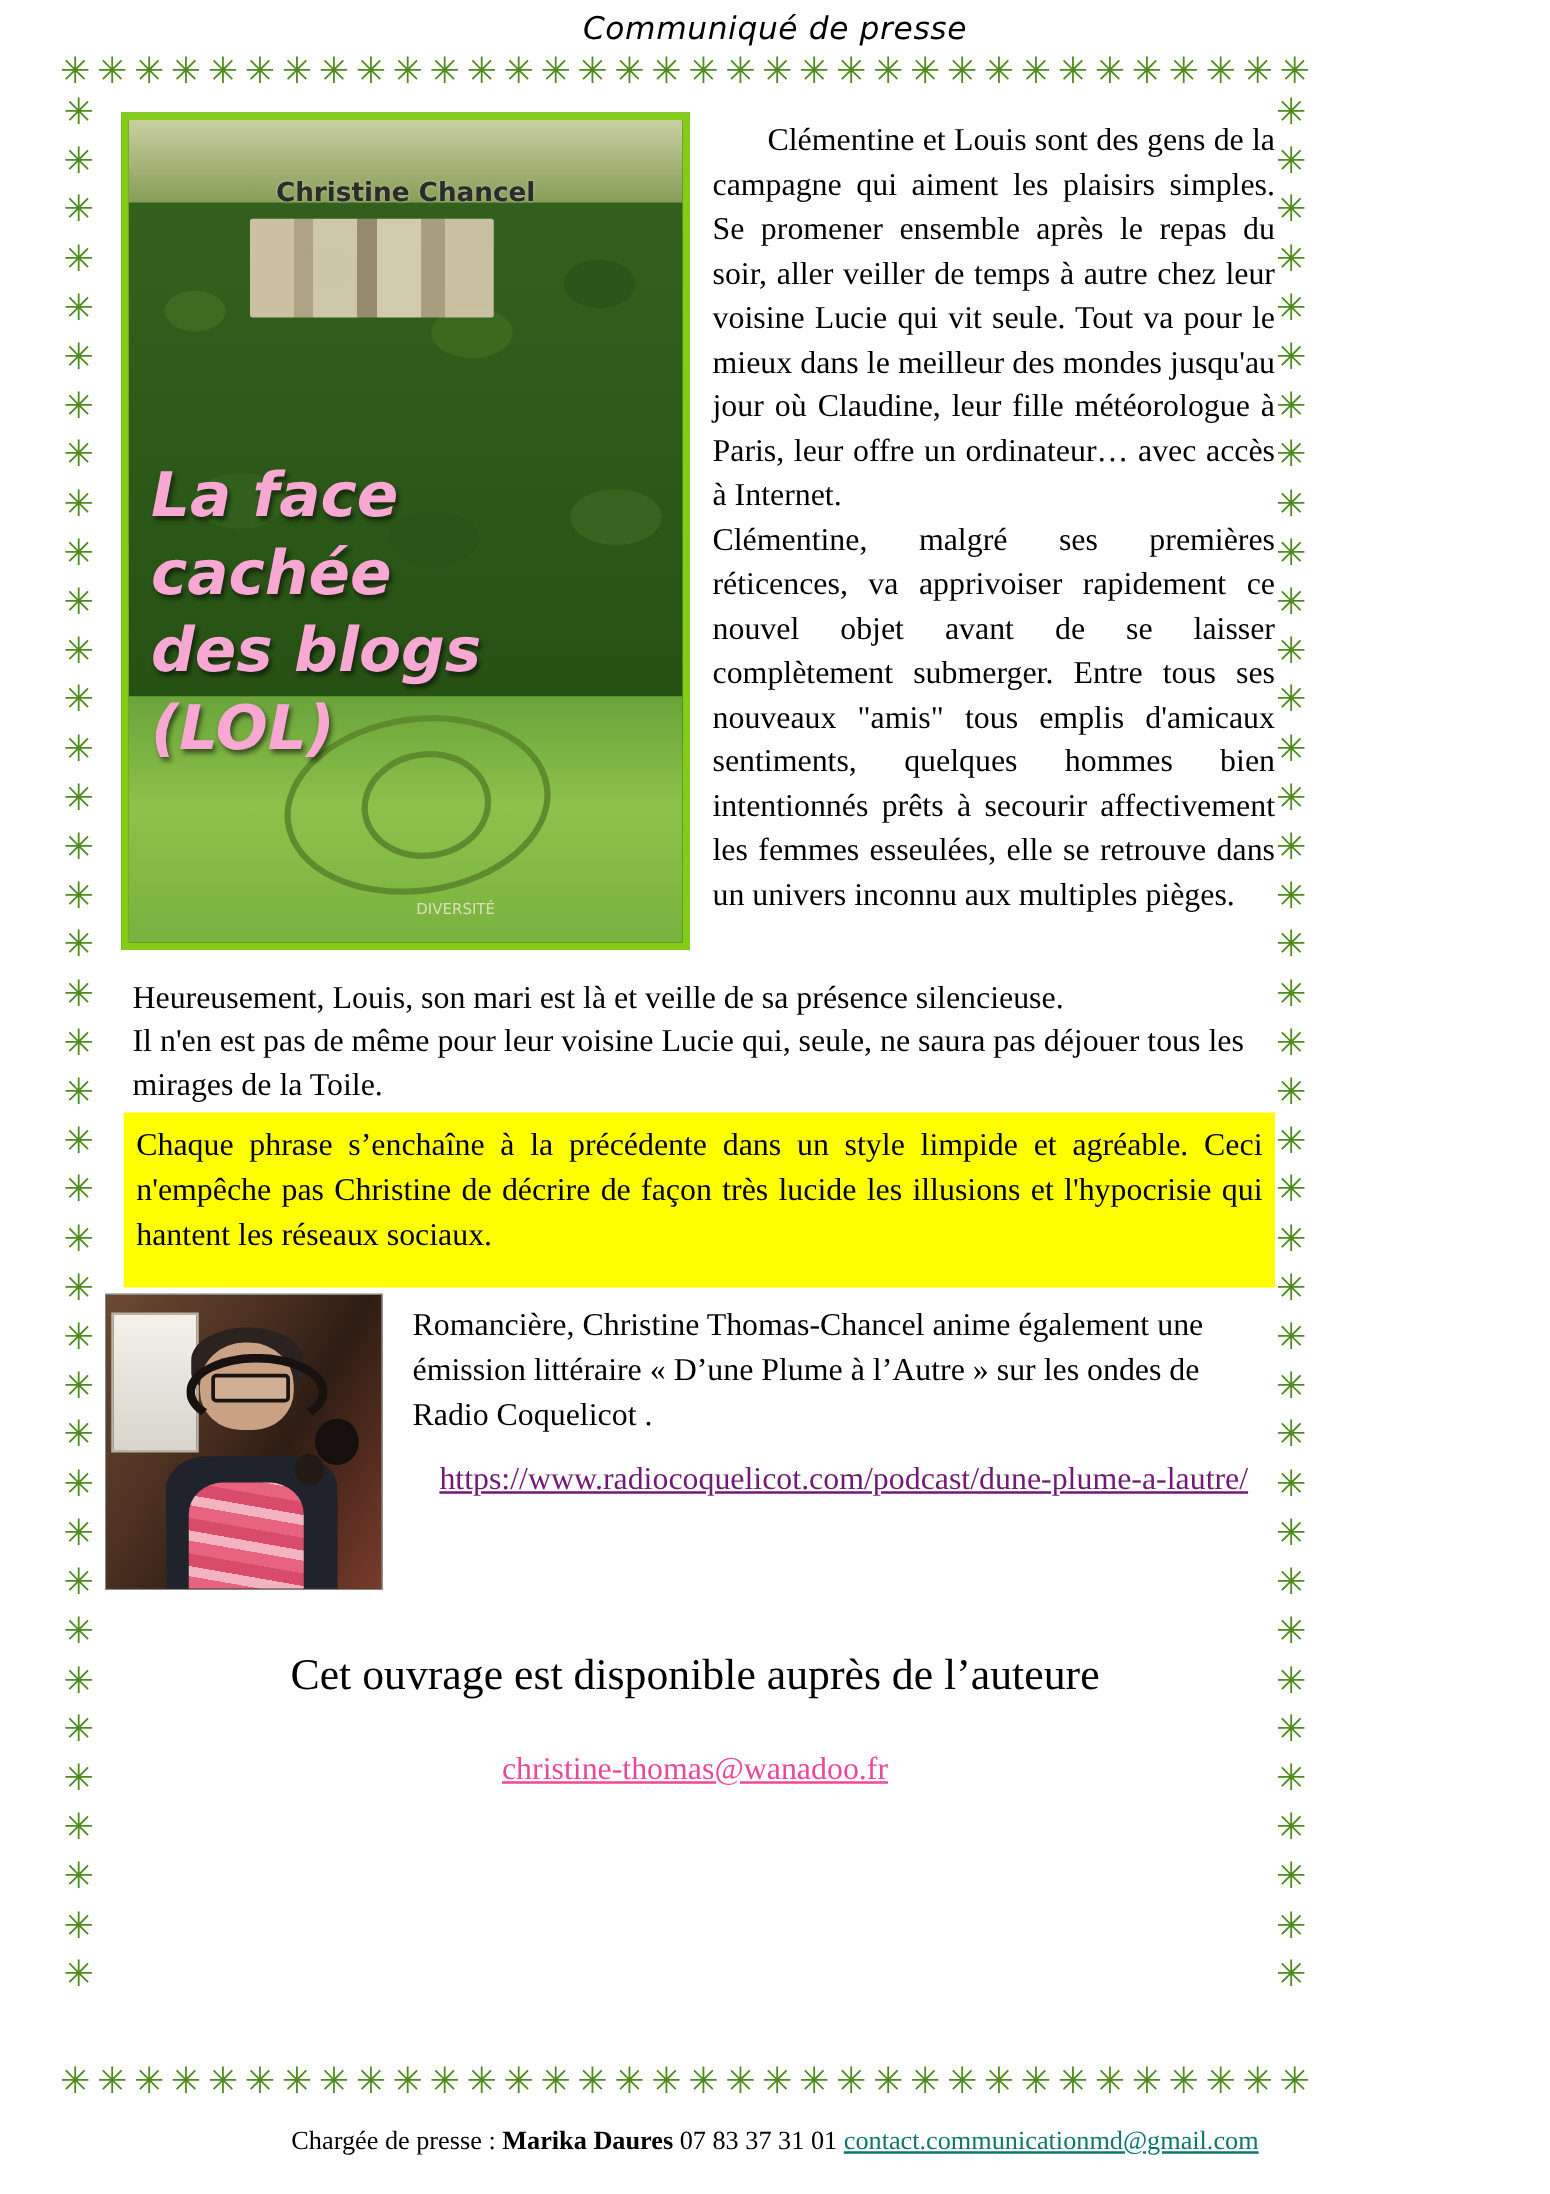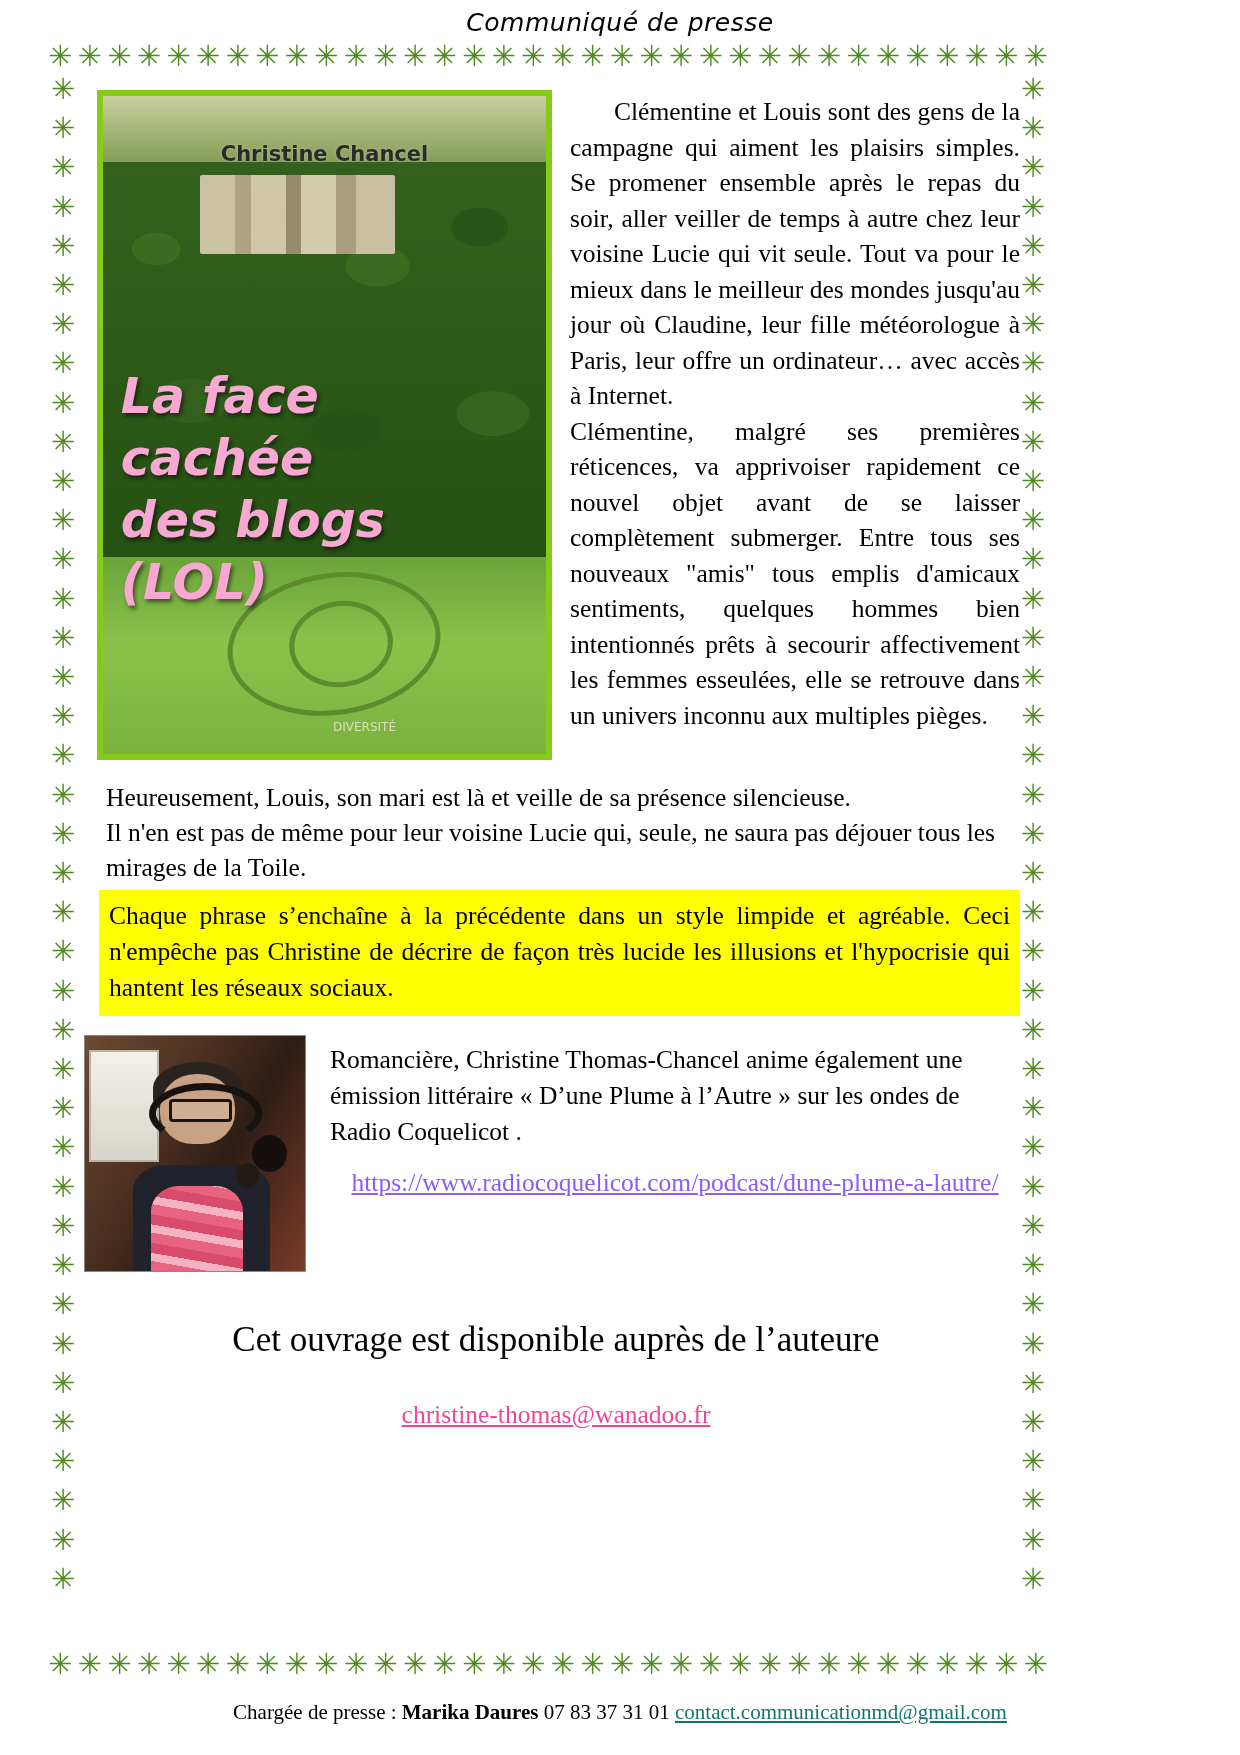--- a/index.html
+++ b/index.html
@@ -195,21 +195,21 @@
   }
   .fullwidth p { margin: 0; }
 
   
   .highlight {
     position: absolute;
     left: 7px;
     top: 810px;
     width: 921px;
     background: #ffff00;
-    padding: 8px 10px 10px 10px;
+    padding: 8px 10px 24px 10px;
     box-sizing: border-box;
     font-size: 25.5px;
     line-height: 36px;
     text-align: justify;
   }
   .highlight p { margin: 0; }
 
   
   .photo {
     position: absolute;
@@ -301,21 +301,21 @@
   .radio-link {
     position: absolute;
     left: 238px;
     top: 1085px;
     width: 690px;
     text-align: center;
     font-size: 25.5px;
     line-height: 36px;
   }
   .radio-link a {
-    color: #8b5cf6;
+    color: #701a75;
     text-decoration: underline;
   }
 
   
   .availability {
     position: absolute;
     left: 0;
     top: 1240px;
     width: 928px;
     text-align: center;

